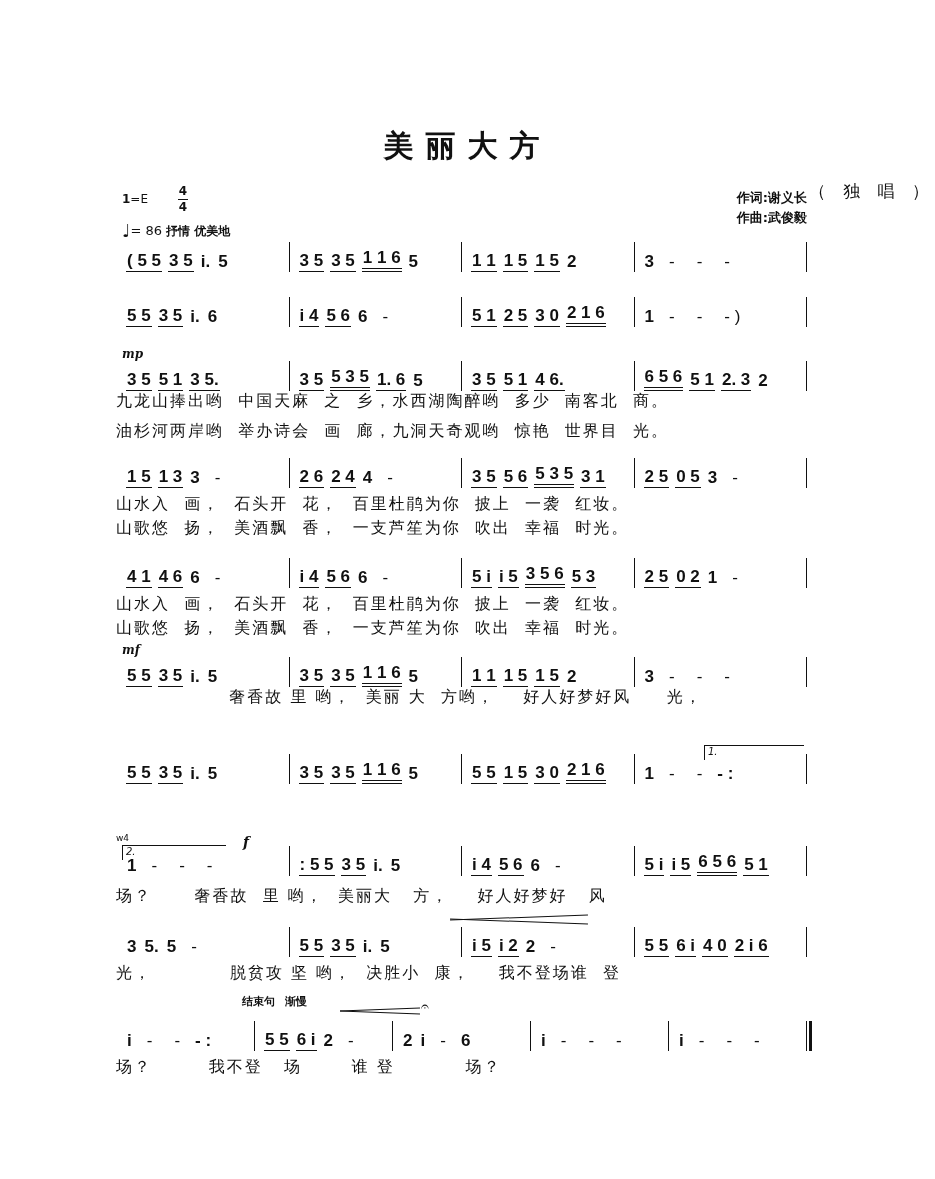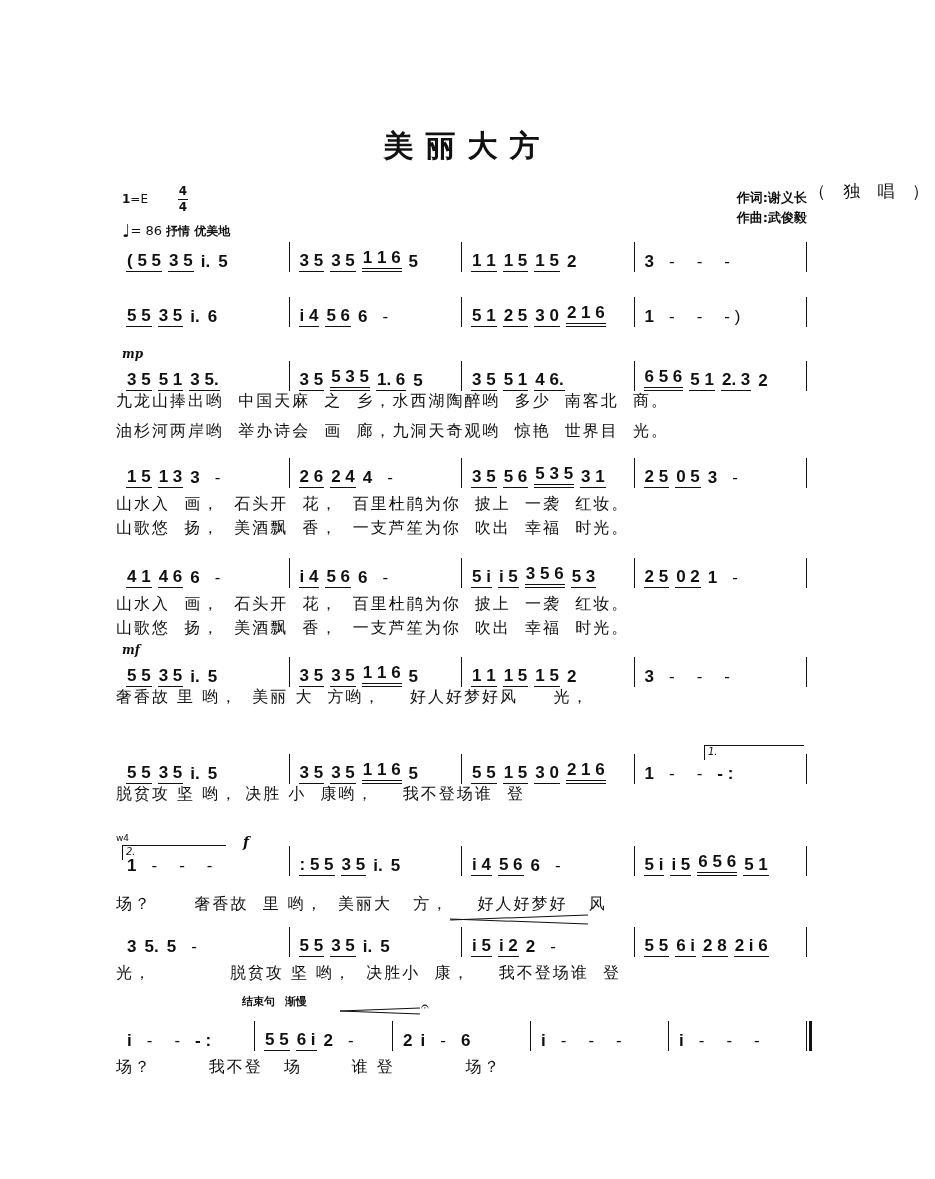--- a/index.html
+++ b/index.html
@@ -232,21 +232,21 @@
         </div>
         <div class="barline" style="left: 517.5px;"></div>
         <div class="measure" style="left: 527.5px;">
           <span class="n">3</span>
           <span class="dash">-</span>
           <span class="dash">-</span>
           <span class="dash">-</span>
         </div>
         <div class="barline" style="left: 690px;"></div>
       </div>
-      <div class="lyric" style="margin-top: 0px;">奢香故 里 哟，  美丽 大  方哟，    好人好梦好风     光，</div>
+      <div class="lyric" style="margin-top: 0px; text-align: center;">奢香故 里 哟，  美丽 大  方哟，    好人好梦好风     光，</div>
     </div>
     <div class="row" style="top: 760px;">
       <div class="notes">
         <div class="measure" style="left: 10px;">
           <span class="grp">5 5</span>
           <span class="grp">3 5</span>
           <span class="n">i.</span>
           <span class="n">5</span>
         </div>
         <div class="barline" style="left: 172.5px;"></div>
@@ -265,21 +265,20 @@
         </div>
         <div class="barline" style="left: 517.5px;"></div>
         <div class="measure" style="left: 527.5px;">
           <span class="n">1</span>
           <span class="dash">-</span>
           <span class="dash">-</span>
           <span class="n">- :</span>
         </div>
         <div class="barline" style="left: 690px;"></div>
       </div>
-      <div class="lyric" style="margin-top: 0px;">脱贫攻 坚 哟， 决胜 小  康哟，    我不登场谁  登</div>
     </div>
     <div class="row" style="top: 852px;">
       <div class="notes">
         <div class="measure" style="left: 10px;">
           <span class="n">1</span>
           <span class="dash">-</span>
           <span class="dash">-</span>
           <span class="dash">-</span>
         </div>
         <div class="barline" style="left: 172.5px;"></div>
@@ -298,21 +297,21 @@
         </div>
         <div class="barline" style="left: 517.5px;"></div>
         <div class="measure" style="left: 527.5px;">
           <span class="grp">5 i</span>
           <span class="grp">i 5</span>
           <span class="grp dbl">6 5 6</span>
           <span class="grp">5 1</span>
         </div>
         <div class="barline" style="left: 690px;"></div>
       </div>
-      <div class="lyric" style="margin-top: 18px;">场？      奢香故  里 哟，  美丽大   方，    好人好梦好   风</div>
+      <div class="lyric" style="margin-top: 10px;">场？      奢香故  里 哟，  美丽大   方，    好人好梦好   风</div>
     </div>
     <div class="row" style="top: 933px;">
       <div class="notes">
         <div class="measure" style="left: 10px;">
           <span class="n">3</span>
           <span class="n">5.</span>
           <span class="n">5</span>
           <span class="dash">-</span>
         </div>
         <div class="barline" style="left: 172.5px;"></div>
@@ -326,21 +325,21 @@
         <div class="measure" style="left: 355px;">
           <span class="grp">i 5</span>
           <span class="grp">i 2</span>
           <span class="n">2</span>
           <span class="dash">-</span>
         </div>
         <div class="barline" style="left: 517.5px;"></div>
         <div class="measure" style="left: 527.5px;">
           <span class="grp">5 5</span>
           <span class="grp">6 i</span>
-          <span class="grp">2 8</span>
+          <span class="grp">4 0</span>
           <span class="grp">2 i 6</span>
         </div>
         <div class="barline" style="left: 690px;"></div>
       </div>
       <div class="lyric" style="margin-top: 6px;">光，           脱贫攻 坚 哟，  决胜小  康，    我不登场谁  登</div>
     </div>
     <div class="row" style="top: 1027px;">
       <div class="notes">
         <div class="measure" style="left: 10px;">
           <span class="n">i</span>

